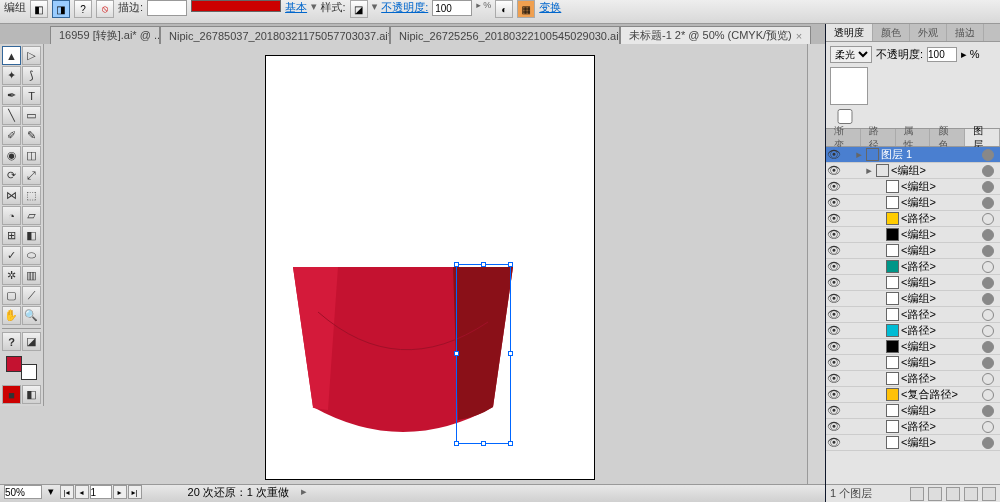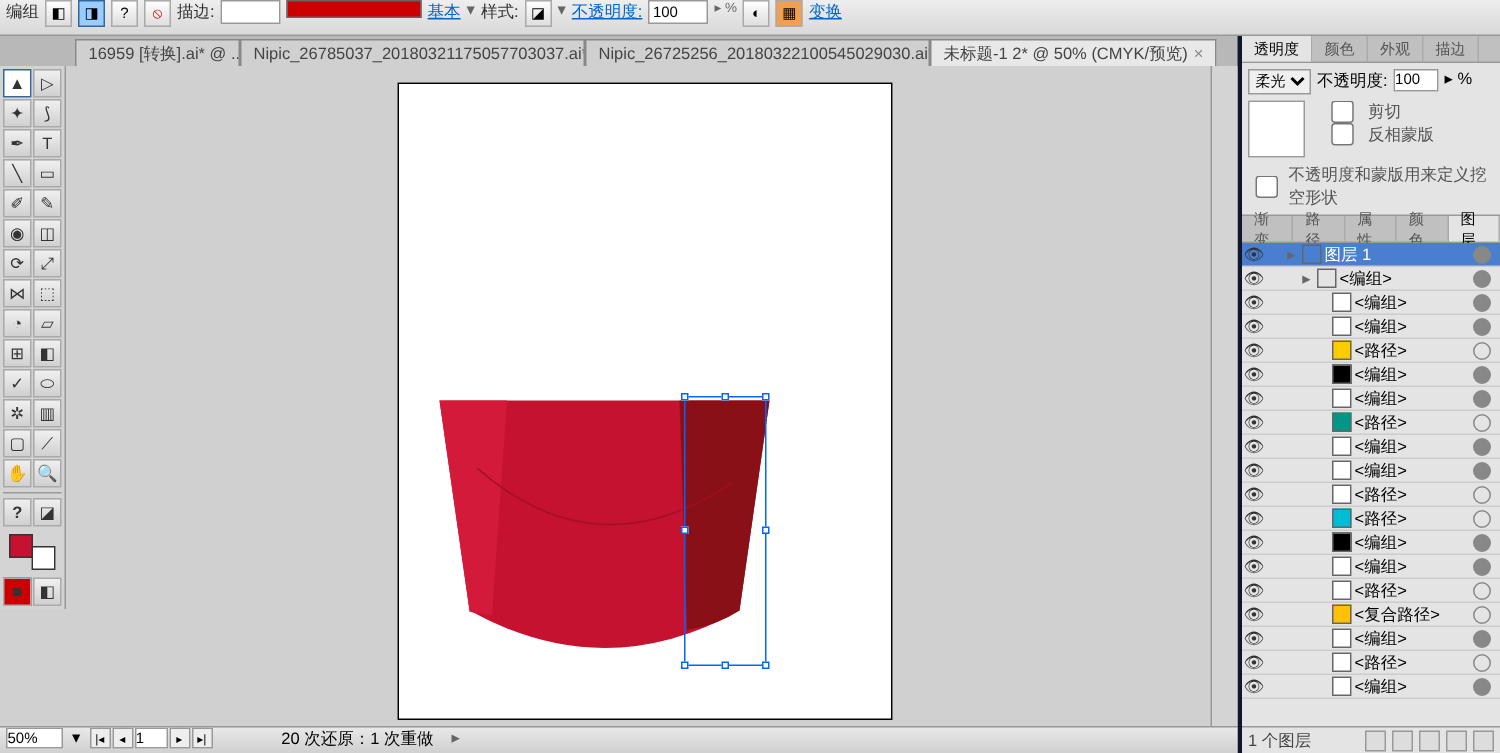--- a/index.html
+++ b/index.html
@@ -26,26 +26,26 @@
 .canvas-area{position:absolute;left:50px;top:0;right:0;bottom:0;overflow:hidden;background:#d0d0d0}
 .artboard{position:absolute;left:215px;top:11px;width:330px;height:425px;background:#fff;border:1px solid #000}
 .cup{position:absolute;left:22px;top:206px;width:230px;height:175px}
 .cup svg{width:100%;height:100%}
 .sel-box{position:absolute;border:1px solid #0066ff;left:190px;top:208px;width:55px;height:180px}
 .sel-box .h{position:absolute;width:5px;height:5px;background:#fff;border:1px solid #0066ff}
 .sel-box .h.tl{left:-3px;top:-3px}.sel-box .h.tr{right:-3px;top:-3px}
 .sel-box .h.bl{left:-3px;bottom:-3px}.sel-box .h.br{right:-3px;bottom:-3px}
 .sel-box .h.tm{left:50%;top:-3px;margin-left:-3px}.sel-box .h.bm{left:50%;bottom:-3px;margin-left:-3px}
 .sel-box .h.ml{left:-3px;top:50%;margin-top:-3px}.sel-box .h.mr{right:-3px;top:50%;margin-top:-3px}
-.panels{position:absolute;top:24px;right:0;width:175px;bottom:0;background:#d4d4d4;border-left:3px solid #0f172a;display:flex;flex-direction:column}
+.panels{position:absolute;top:24px;right:0;width:175px;bottom:0;background:#d4d4d4;border-left:1px solid #0f172a;display:flex;flex-direction:column}
 .panel-tabs{height:18px;display:flex;background:#c0c0c0;border-bottom:1px solid #999}
 .panel-tabs .ptab{padding:0 8px;font-size:10px;color:#555;display:flex;align-items:center;border-right:1px solid #aaa}
 .panel-tabs .ptab.active{background:#e4e4e4;color:#000}
 .transparency{padding:4px;background:#e4e4e4;border-bottom:1px solid #999}
-.transparency .row{display:flex;align-items:flex-start;gap:4px;margin-bottom:4px;font-size:10px}
+.transparency .row{display:flex;align-items:center;gap:4px;margin-bottom:4px;font-size:10px}
 .transparency select{font-size:10px;height:17px;border:1px solid #999}
 .transparency input{width:30px;height:15px;font-size:10px;border:1px solid #999}
 .transparency .thumb{width:38px;height:38px;background:#fff;border:1px solid #999;display:inline-block;margin-right:6px}
 .transparency .thumb .grad{width:100%;height:100%;background:linear-gradient(100deg,#fff 30%,#000 30%,#000 55%,#fff 55%)}
 .transparency .cb{display:flex;align-items:center;gap:2px;font-size:10px;color:#555}
 .layers{flex:1;display:flex;flex-direction:column;background:#e4e4e4;overflow:hidden}
 .layer-list{flex:1;overflow-y:auto;background:#e4e4e4}
 .layer{height:16px;display:flex;align-items:center;border-bottom:1px solid #ccc;font-size:10px}
 .layer.sel{background:#4a7fd0;color:#fff}
 .layer .vis{width:16px;text-align:center;color:#333}
@@ -181,34 +181,23 @@
   </div>
   <div class="transparency">
     <div class="row">
       <select><option>柔光</option></select>
       <span>不透明度:</span>
       <input value="100" style="">
         <span>▸ %</span>
     </div>
     <div class="row">
       <span class="thumb"><span class="grad"></span></span>
-      <div>
-        <div class="cb">
-            <input type="checkbox" style="">
-            <span>剪切</span>
-          </div>
-        <div class="cb">
-            <input type="checkbox" style="">
-            <span>反相蒙版</span>
-          </div>
-      </div>
     </div>
     <div class="cb">
         <input type="checkbox" style="">
-        <span>不透明度和蒙版用来定义挖空形状</span>
       </div>
   </div>
   <div class="panel-tabs">
     <div class="ptab">渐变</div>
     <div class="ptab">路径</div>
     <div class="ptab">属性</div>
     <div class="ptab">颜色</div>
     <div class="ptab active">图层</div>
   </div>
   <div class="layers">

